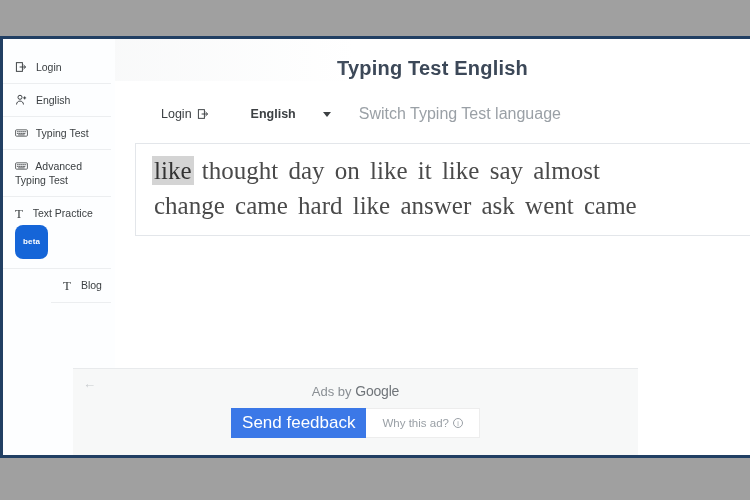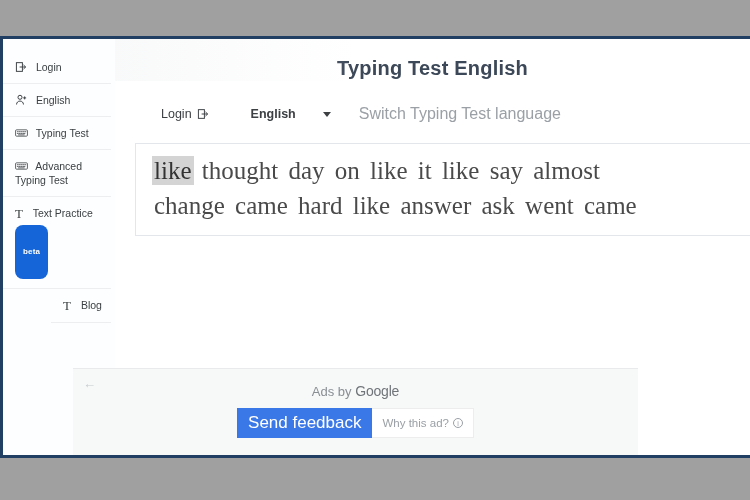--- a/index.html
+++ b/index.html
@@ -74,21 +74,21 @@
 
   .side-label { display: inline; }
 
   .beta-badge {
     display: inline-block;
     margin-top: 4px;
     background: #1565d8;
     color: #ffffff;
     font-size: 8px;
     font-weight: bold;
-    padding: 20px 8px;
+    padding: 10px 8px;
     border-radius: 8px;
     letter-spacing: 0.2px;
   }
 
   
   #main {
     position: absolute;
     left: 112px;
     top: 0;
     right: 0;
@@ -268,21 +268,21 @@
     padding: 5px 11px;
     border: none;
     cursor: pointer;
     font-family: inherit;
   }
 
   #why-this-ad-btn {
     background: #ffffff;
     color: #9aa0a6;
     font-size: 11.5px;
-    padding: 5px 10px;
+    padding: 5px 16px;
     border: 1px solid #ededed;
     border-left: none;
     cursor: pointer;
     display: flex;
     align-items: center;
     gap: 4px;
     font-family: inherit;
   }
   .info-circle {
     display: inline-block;

